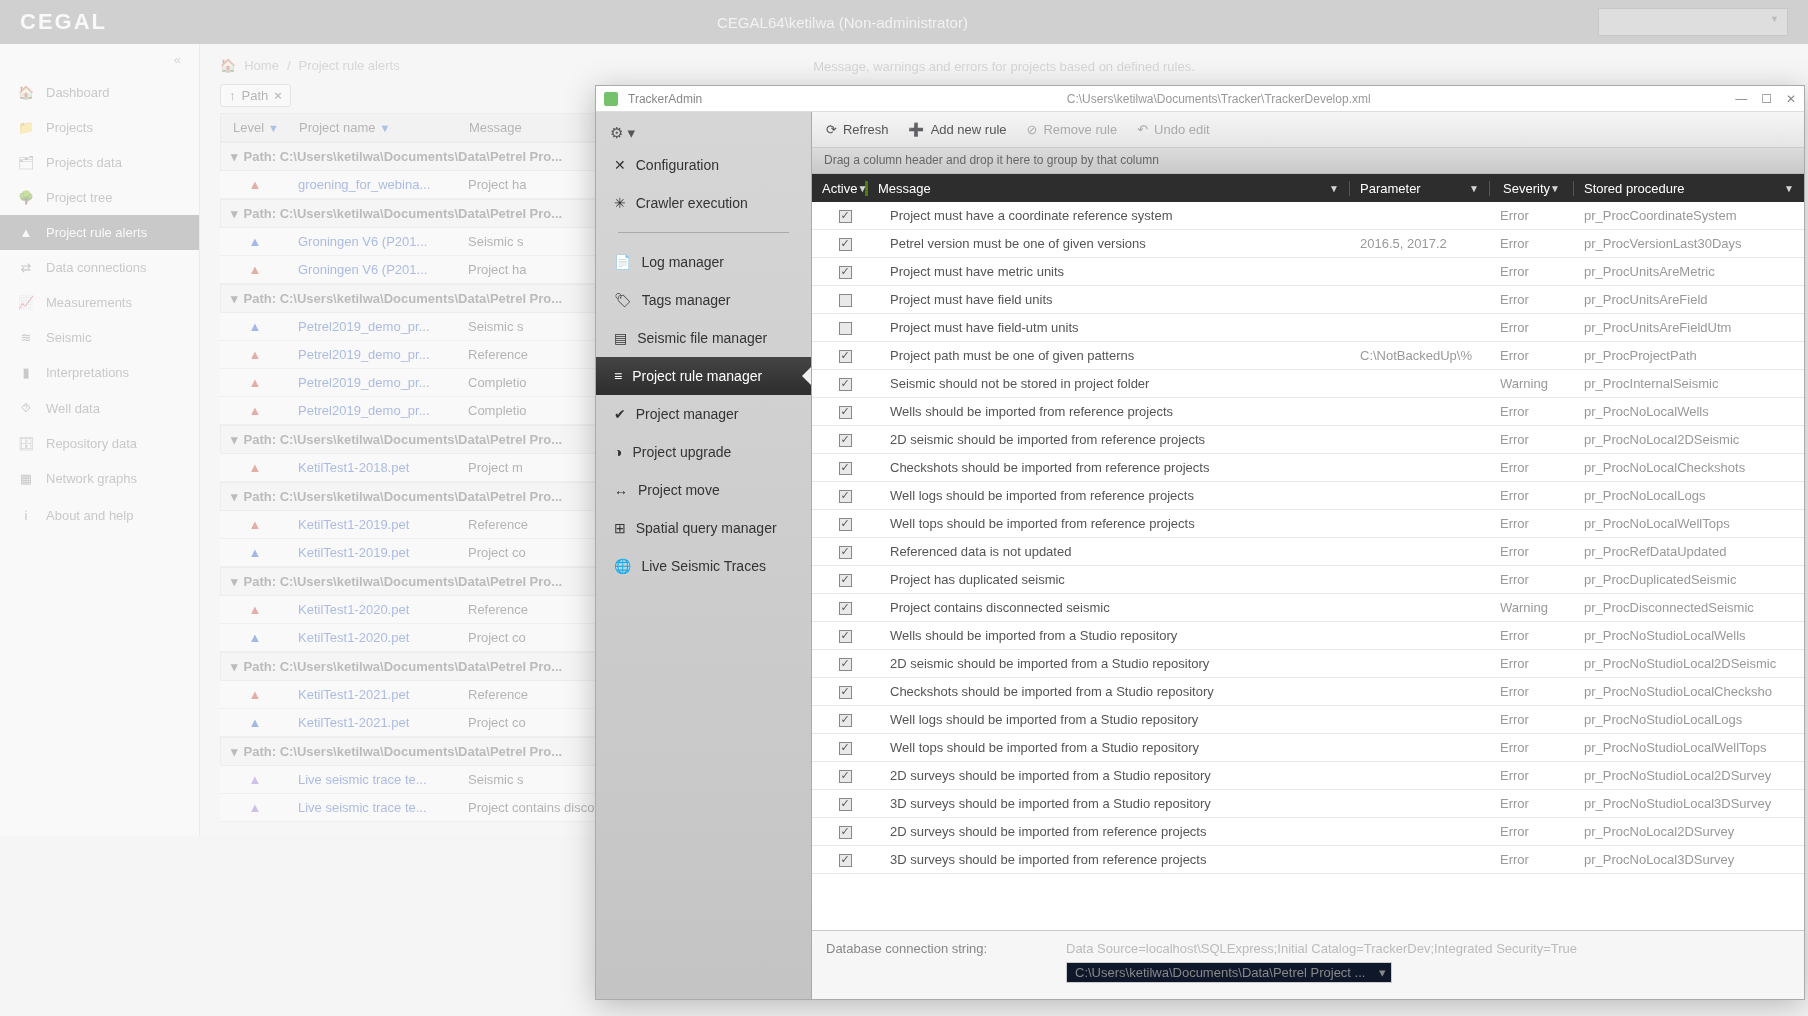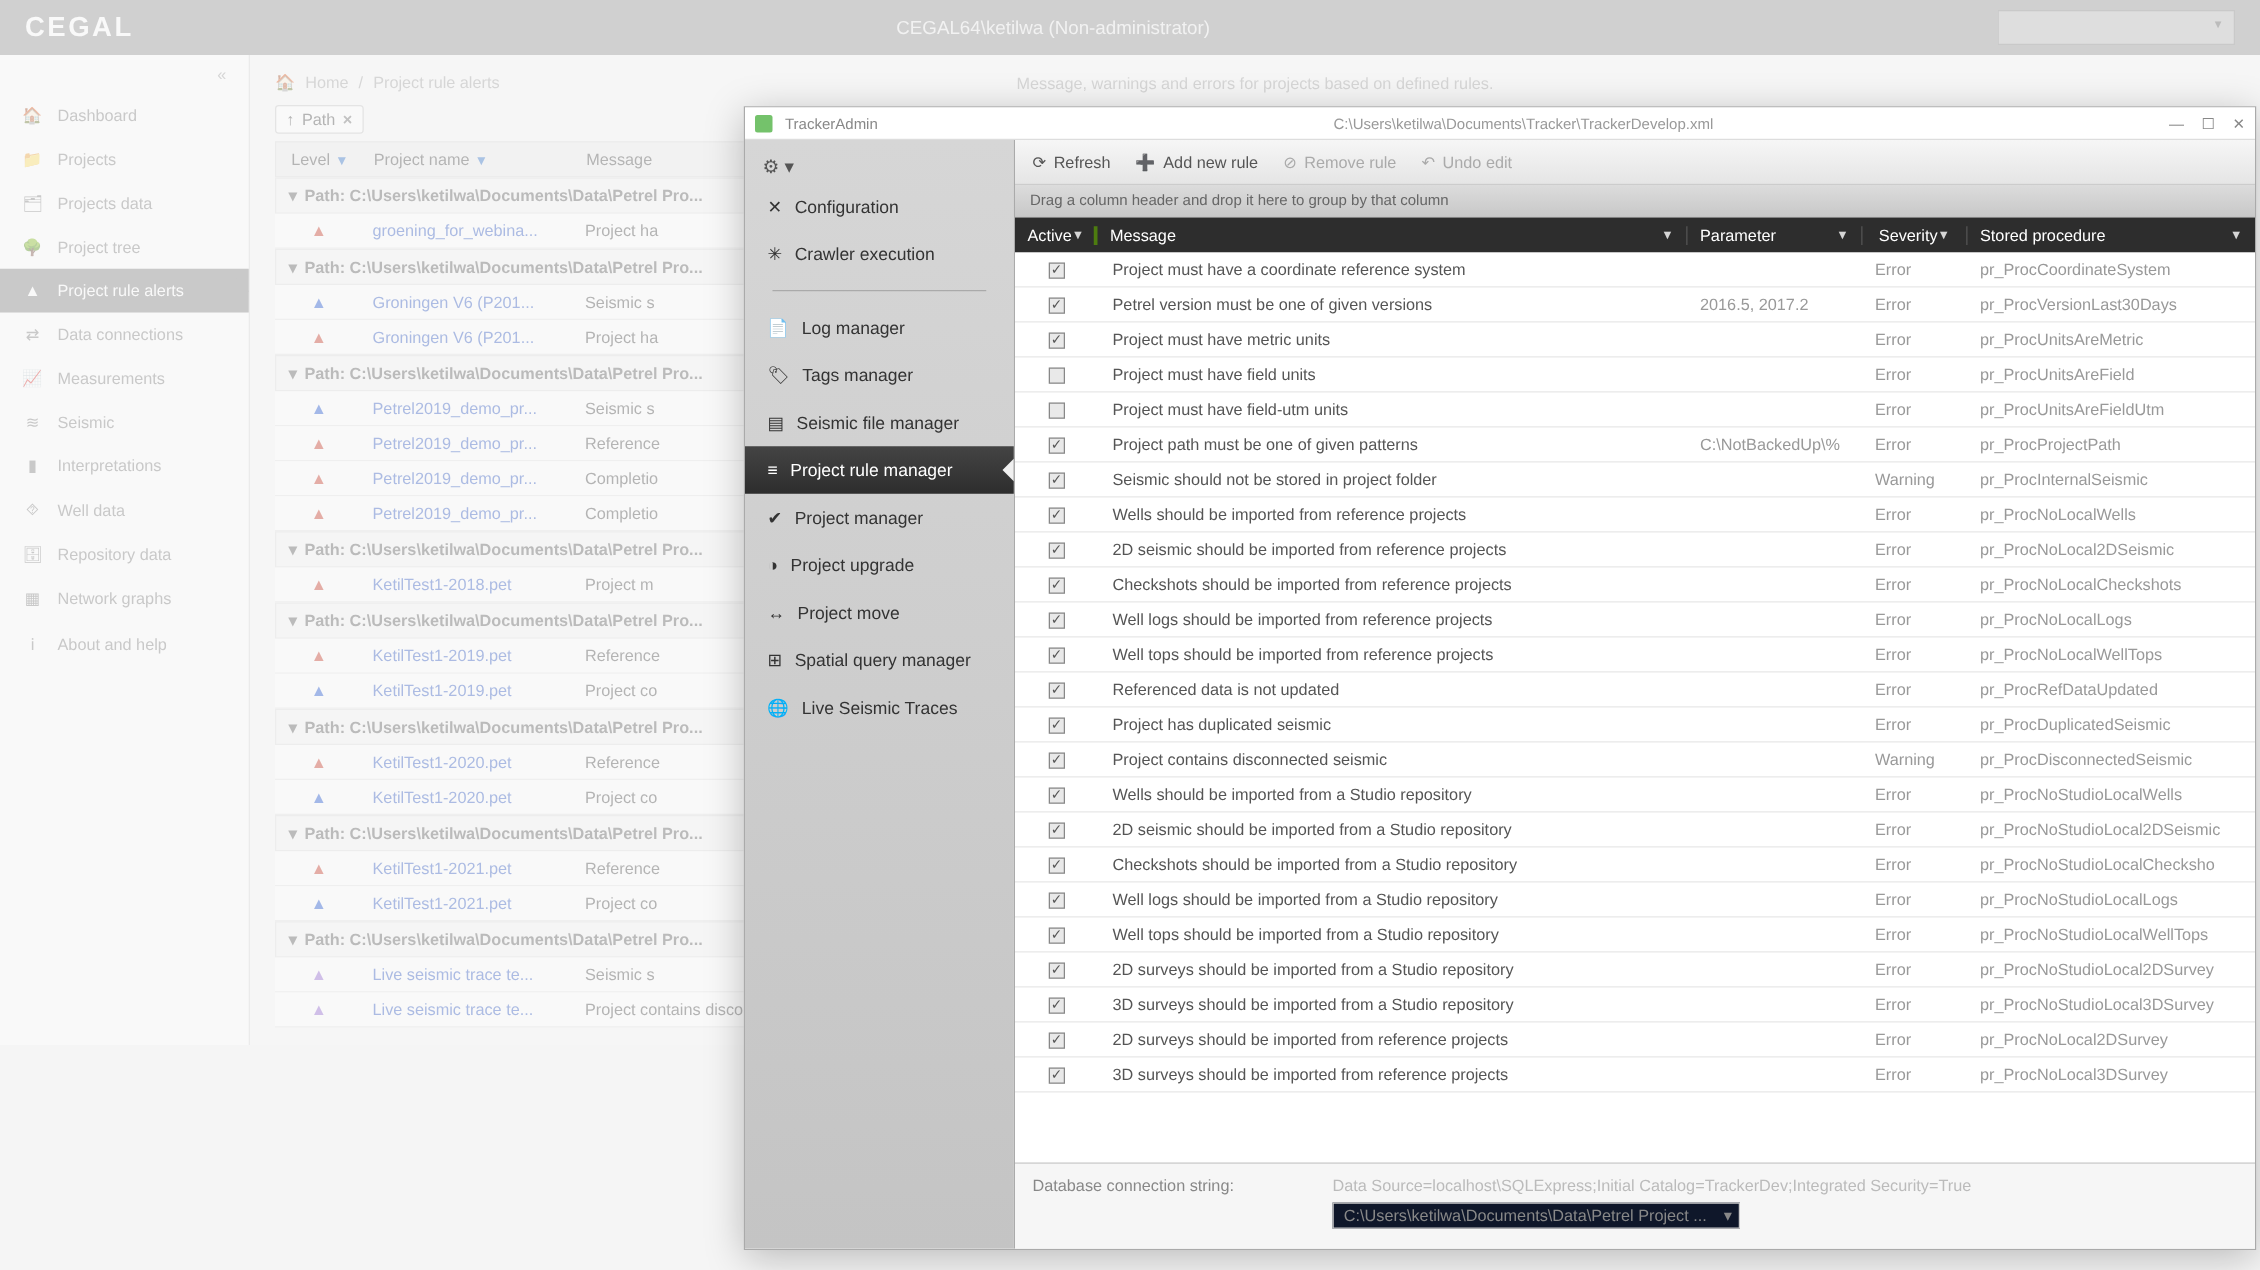--- a/index.html
+++ b/index.html
@@ -51,21 +51,21 @@
 .side-item{display:flex;align-items:center;gap:10px;padding:11px 18px;color:#333;cursor:pointer;font-size:14px}
 .side-item.sel{background:linear-gradient(180deg,#444,#2d2d2d);color:#fff;position:relative}
 .side-item.sel:after{content:"";position:absolute;right:0;top:50%;transform:translateY(-50%);border:9px solid transparent;border-right-color:#f0f0f0}
 
 .dlg-main{flex:1;display:flex;flex-direction:column;background:#f0f0f0;overflow:hidden}
 .dlg-tool{height:36px;background:linear-gradient(180deg,#f6f6f6,#e5e5e5);border-bottom:1px solid #ccc;display:flex;align-items:center;gap:20px;padding:0 14px;color:#555}
 .tbutn{display:flex;align-items:center;gap:6px;cursor:pointer}
 .tbutn.dis{color:#aaa}
 .grp-hint{height:26px;background:linear-gradient(180deg,#dcdcdc,#c8c8c8);border-bottom:1px solid #bbb;padding:5px 12px;font-size:12px;color:#666}
 .rule-head{display:flex;background:#2d2d2d;color:#fff;font-size:13px;height:28px;align-items:center}
-.rh-act{width:66px;padding:0 10px;border-right:3px solid #4d7c0f;display:flex;align-items:center;justify-content:space-between}
+.rh-act{width:56px;padding:0 10px;border-right:3px solid #4d7c0f;display:flex;align-items:center;justify-content:space-between}
 .rh-msg{flex:1;padding:0 10px;border-right:1px solid #555;display:flex;align-items:center;justify-content:space-between}
 .rh-param{width:140px;padding:0 10px;border-right:1px solid #555;display:flex;align-items:center;justify-content:space-between}
 .rh-sev{width:84px;padding:0 10px;border-right:1px solid #555;display:flex;align-items:center;justify-content:center}
 .rh-sp{width:230px;padding:0 10px;display:flex;align-items:center;justify-content:space-between}
 .fIc{font-size:10px;opacity:.8}
 .rule-body{flex:1;overflow-y:auto;background:#fff}
 .rule-row{display:flex;align-items:center;border-bottom:1px solid #e7e7e7;height:28px;font-size:13px;color:#555}
 .rr-act{width:66px;text-align:center}
 .rr-msg{flex:1;padding:0 12px}
 .rr-param{width:140px;padding:0 10px;color:#999}

